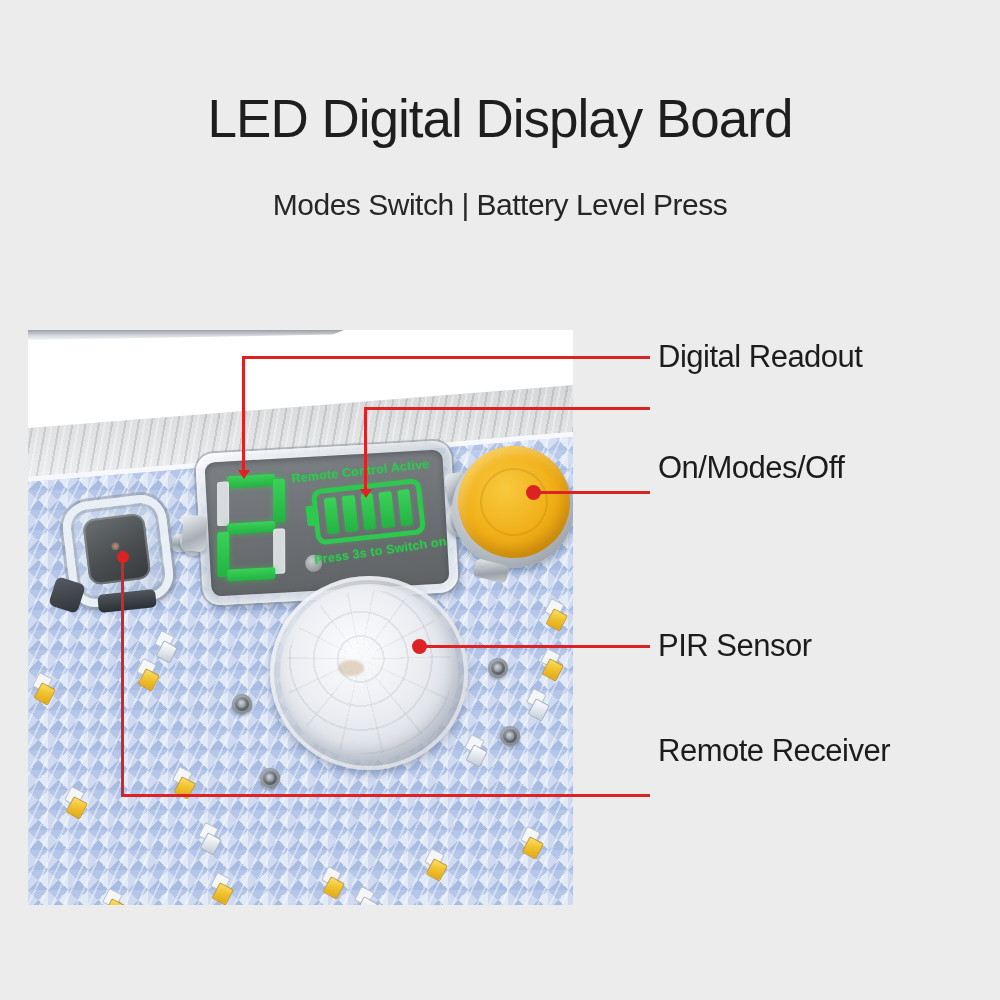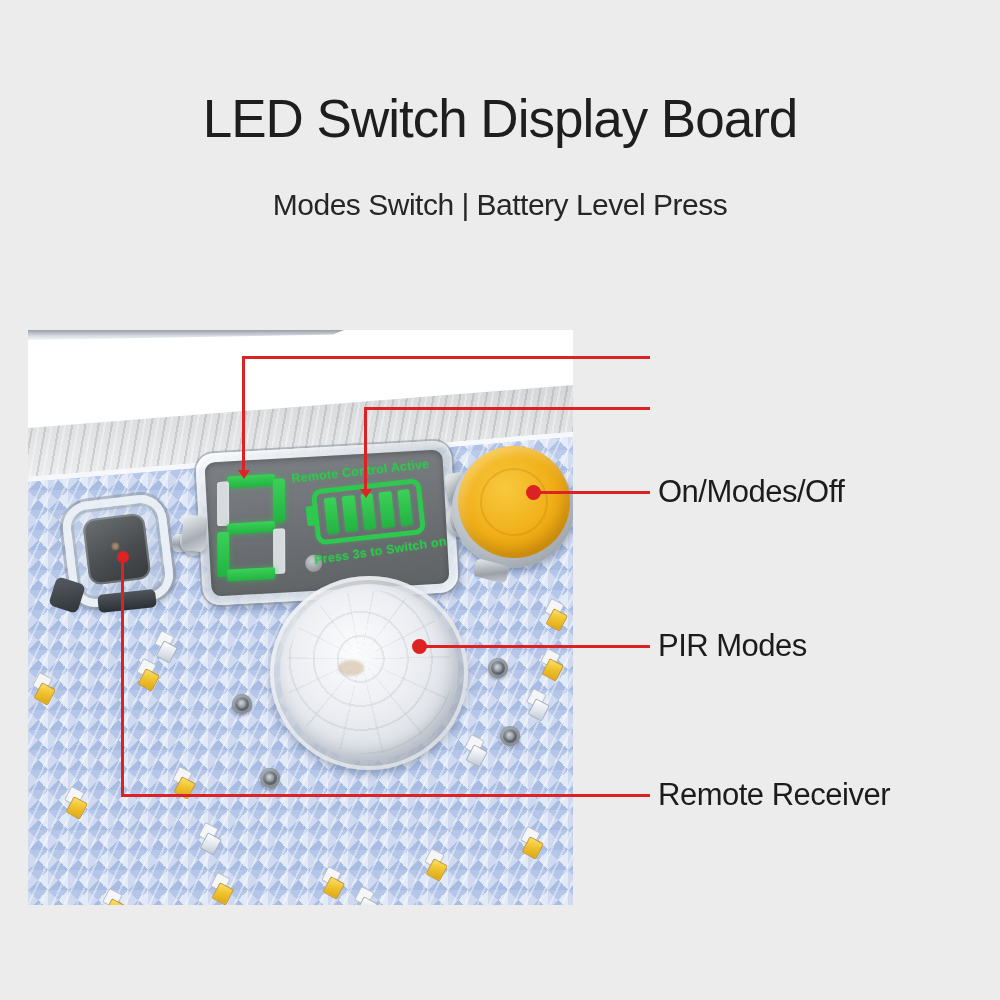--- a/index.html
+++ b/index.html
@@ -146,21 +146,21 @@
   .rline{position:absolute;background:#dc2222;}
   .rdot{position:absolute;border-radius:50%;background:#dc2222;}
   .rarrow{position:absolute;width:0;height:0;border-left:6px solid transparent;
       border-right:6px solid transparent;border-top:9px solid #dc2222;}
   .callout-label{position:absolute;font-size:31px;font-weight:400;color:#1c1c1c;
       letter-spacing:-0.5px;transform:translateY(-52%);white-space:nowrap;}
 </style>
 </head>
 <body>
 
-<div class="abs" id="title">LED Switch Display Board</div>
+<div class="abs" id="title">LED Digital Display Board</div>
 <div class="abs" id="subtitle">Modes Switch | Battery Level Press</div>
 
 <div class="abs" id="photo">
   <div class="abs" id="top-sliver"></div>
   <div class="abs" id="silver-bar"></div>
   <div class="abs" id="edge-strip"></div>
   <div class="abs" id="panel"></div>
   <div class="abs" id="led-layer" style="left:0;top:0;width:545px;height:575px;">
       <div class="led" style="left: 4px; top: 346px;">
         <div class="w"></div>
@@ -283,30 +283,31 @@
   <div class="abs" id="btn-base"></div>
   <div class="abs" id="btn-cap"></div>
   <div class="abs" id="btn-clip"></div>
 </div>
 
 <div class="abs" id="callout-layer" style="left:0;top:0;width:1000px;height:1000px;">
 
   <div class="rline" style="left:242px;top:356px;width:3px;height:116px;"></div>
   <div class="rarrow" style="left:238px;top:470px;"></div>
   <div class="rline" style="left:242px;top:356px;width:408px;height:3px;"></div>
+  <div class="callout-label" style="left:658px;top:358px;">Digital Readout</div>
 
   <div class="rline" style="left:364px;top:407px;width:3px;height:84px;"></div>
   <div class="rarrow" style="left:360px;top:489px;"></div>
   <div class="rline" style="left:364px;top:407px;width:286px;height:3px;"></div>
 
   <div class="rdot" style="left:526px;top:485px;width:15px;height:15px;"></div>
   <div class="rline" style="left:533px;top:491px;width:117px;height:3px;"></div>
-  <div class="callout-label" style="left:658px;top:493px;">On/Modes/Off</div>
+  <div class="callout-label" style="left:658px;top:469px;">On/Modes/Off</div>
 
   <div class="rdot" style="left:412px;top:639px;width:15px;height:15px;"></div>
   <div class="rline" style="left:419px;top:645px;width:231px;height:3px;"></div>
-  <div class="callout-label" style="left:658px;top:647px;">PIR Modes</div>
+  <div class="callout-label" style="left:658px;top:647px;">PIR Sensor</div>
 
   <div class="rdot" style="left:117px;top:551px;width:12px;height:12px;"></div>
   <div class="rline" style="left:121px;top:556px;width:3px;height:241px;"></div>
   <div class="rline" style="left:121px;top:794px;width:529px;height:3px;"></div>
-  <div class="callout-label" style="left:658px;top:796px;">Remote Receiver</div>
+  <div class="callout-label" style="left:658px;top:752px;">Remote Receiver</div>
 </div>
 
 </body></html>

